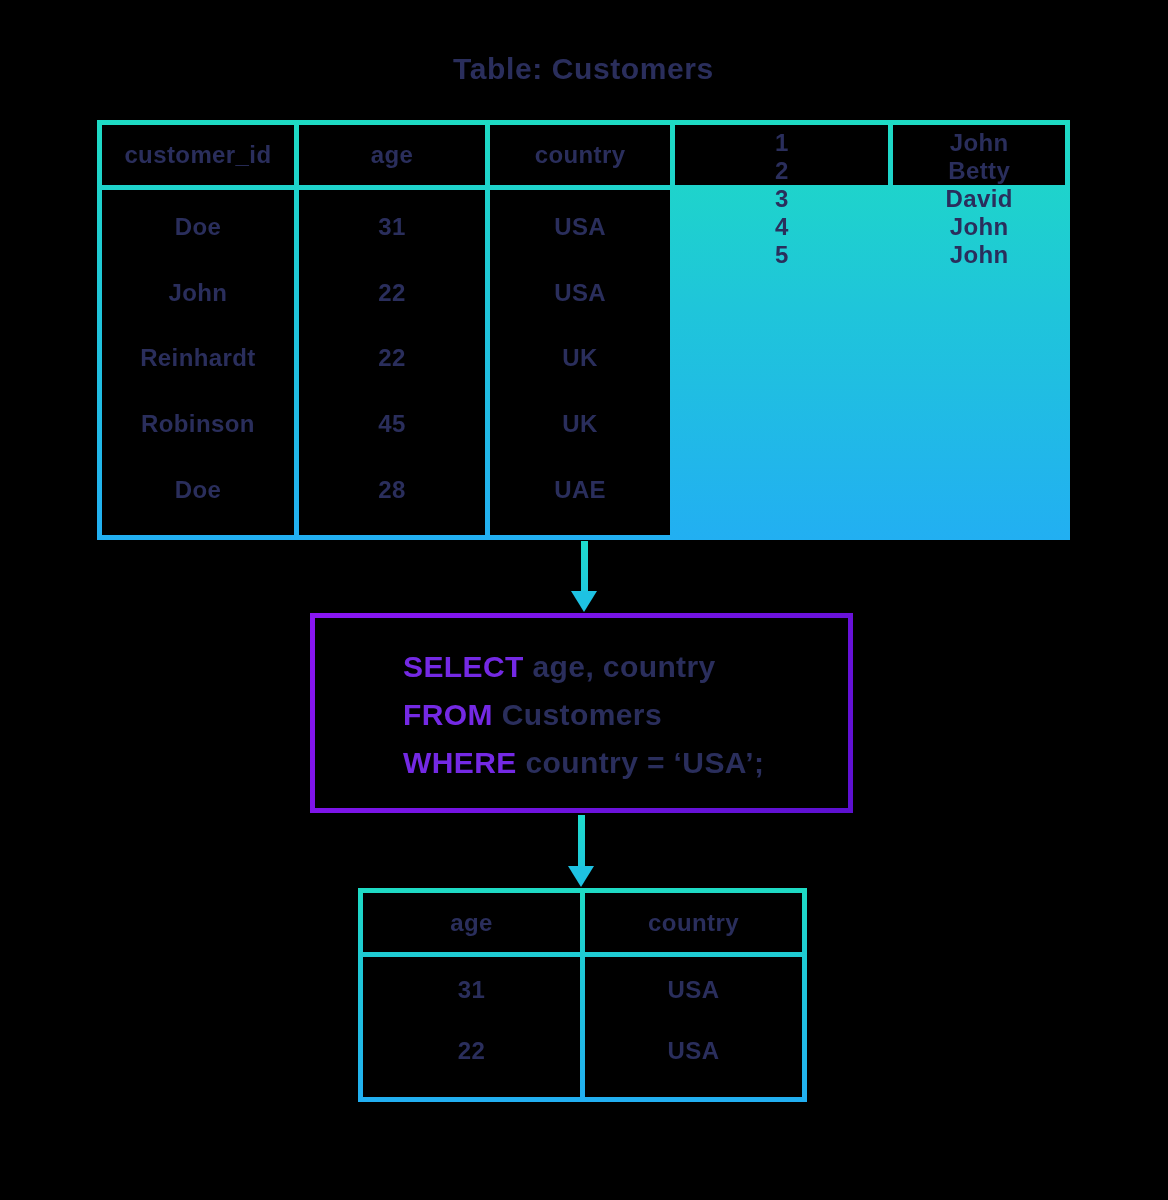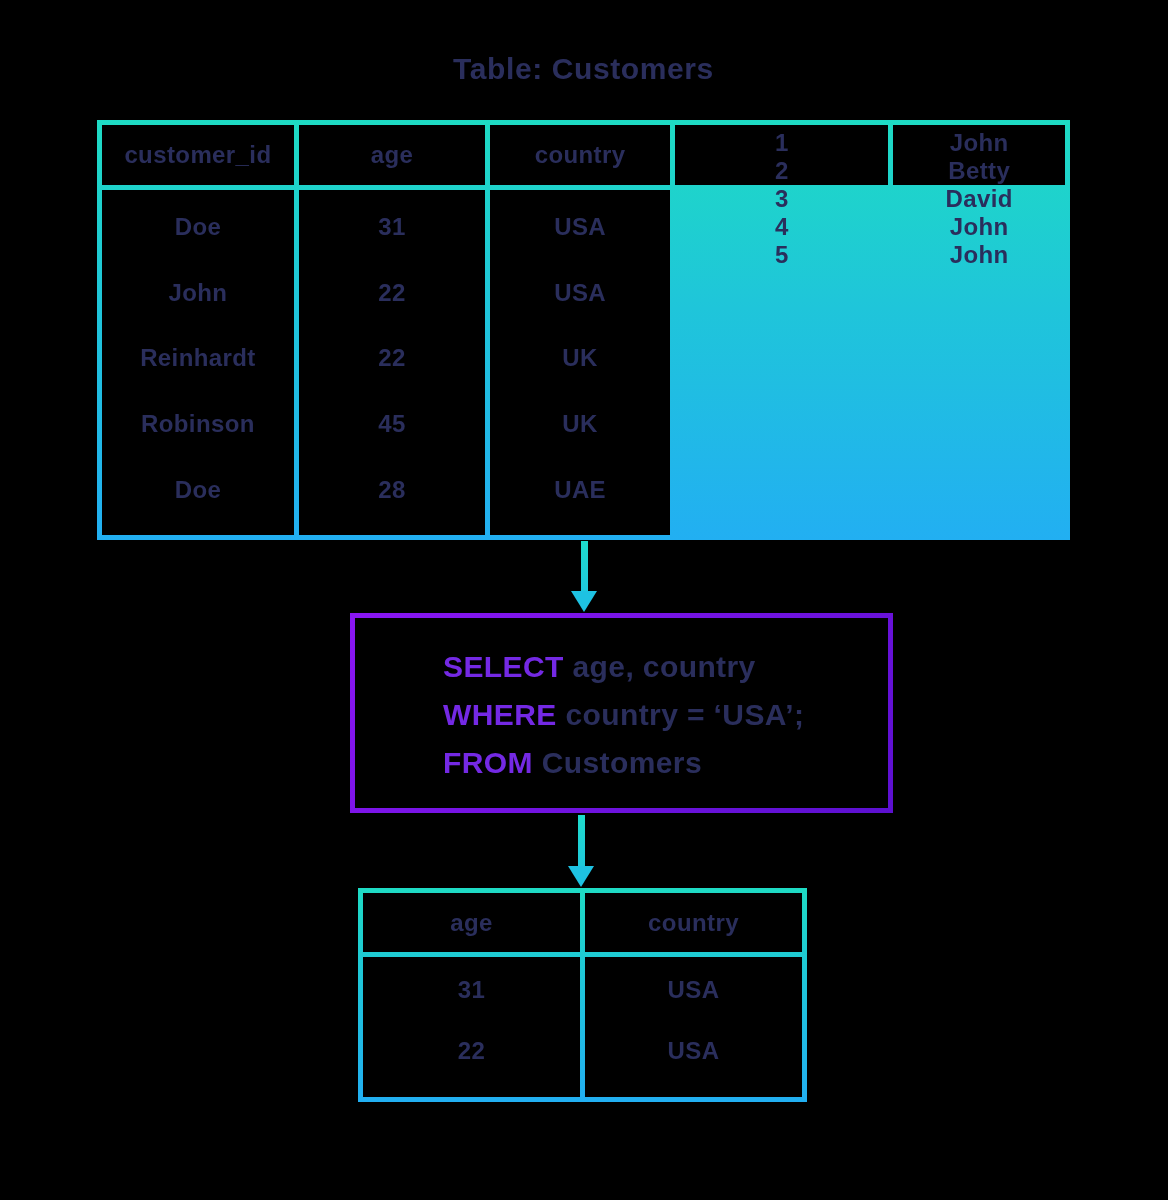--- a/index.html
+++ b/index.html
@@ -77,21 +77,20 @@
     border-left: 13px solid transparent;
     border-right: 13px solid transparent;
     border-top: 21px solid var(--arrow-head);
   }
 
   
   .query-box {
     position: absolute; left: 310px; top: 613px; width: 543px; height: 200px;
     padding: 5px;
     background: linear-gradient(135deg, var(--purple-border-1), var(--purple-border-2));
-    margin-left: 40px;
   }
   .query-inner {
     width: 100%; height: 100%;
     background: var(--bg);
     padding: 25px 0 0 88px;
   }
   .sql-line { font-size: 30px; line-height: 48px; white-space: pre; letter-spacing: 0.4px; }
   .kw { color: var(--purple-kw); }
   .rest { color: var(--navy); }
 </style>
@@ -145,22 +144,22 @@
   </div>
 
   <div class="arrow arrow-1">
     <div class="arrow-shaft"></div>
     <div class="arrow-head"></div>
   </div>
 
   <div class="query-box">
     <div class="query-inner">
       <div class="sql-line"><span class="kw">SELECT</span><span class="rest"> age, country</span></div>
+      <div class="sql-line"><span class="kw">FROM</span><span class="rest"> Customers</span></div>
       <div class="sql-line"><span class="kw">WHERE</span><span class="rest"> country = ‘USA’;</span></div>
-      <div class="sql-line"><span class="kw">FROM</span><span class="rest"> Customers</span></div>
     </div>
   </div>
 
   <div class="arrow arrow-2">
     <div class="arrow-shaft"></div>
     <div class="arrow-head"></div>
   </div>
 
   <div class="gtable result-table">
     <div class="hcell">age</div>

